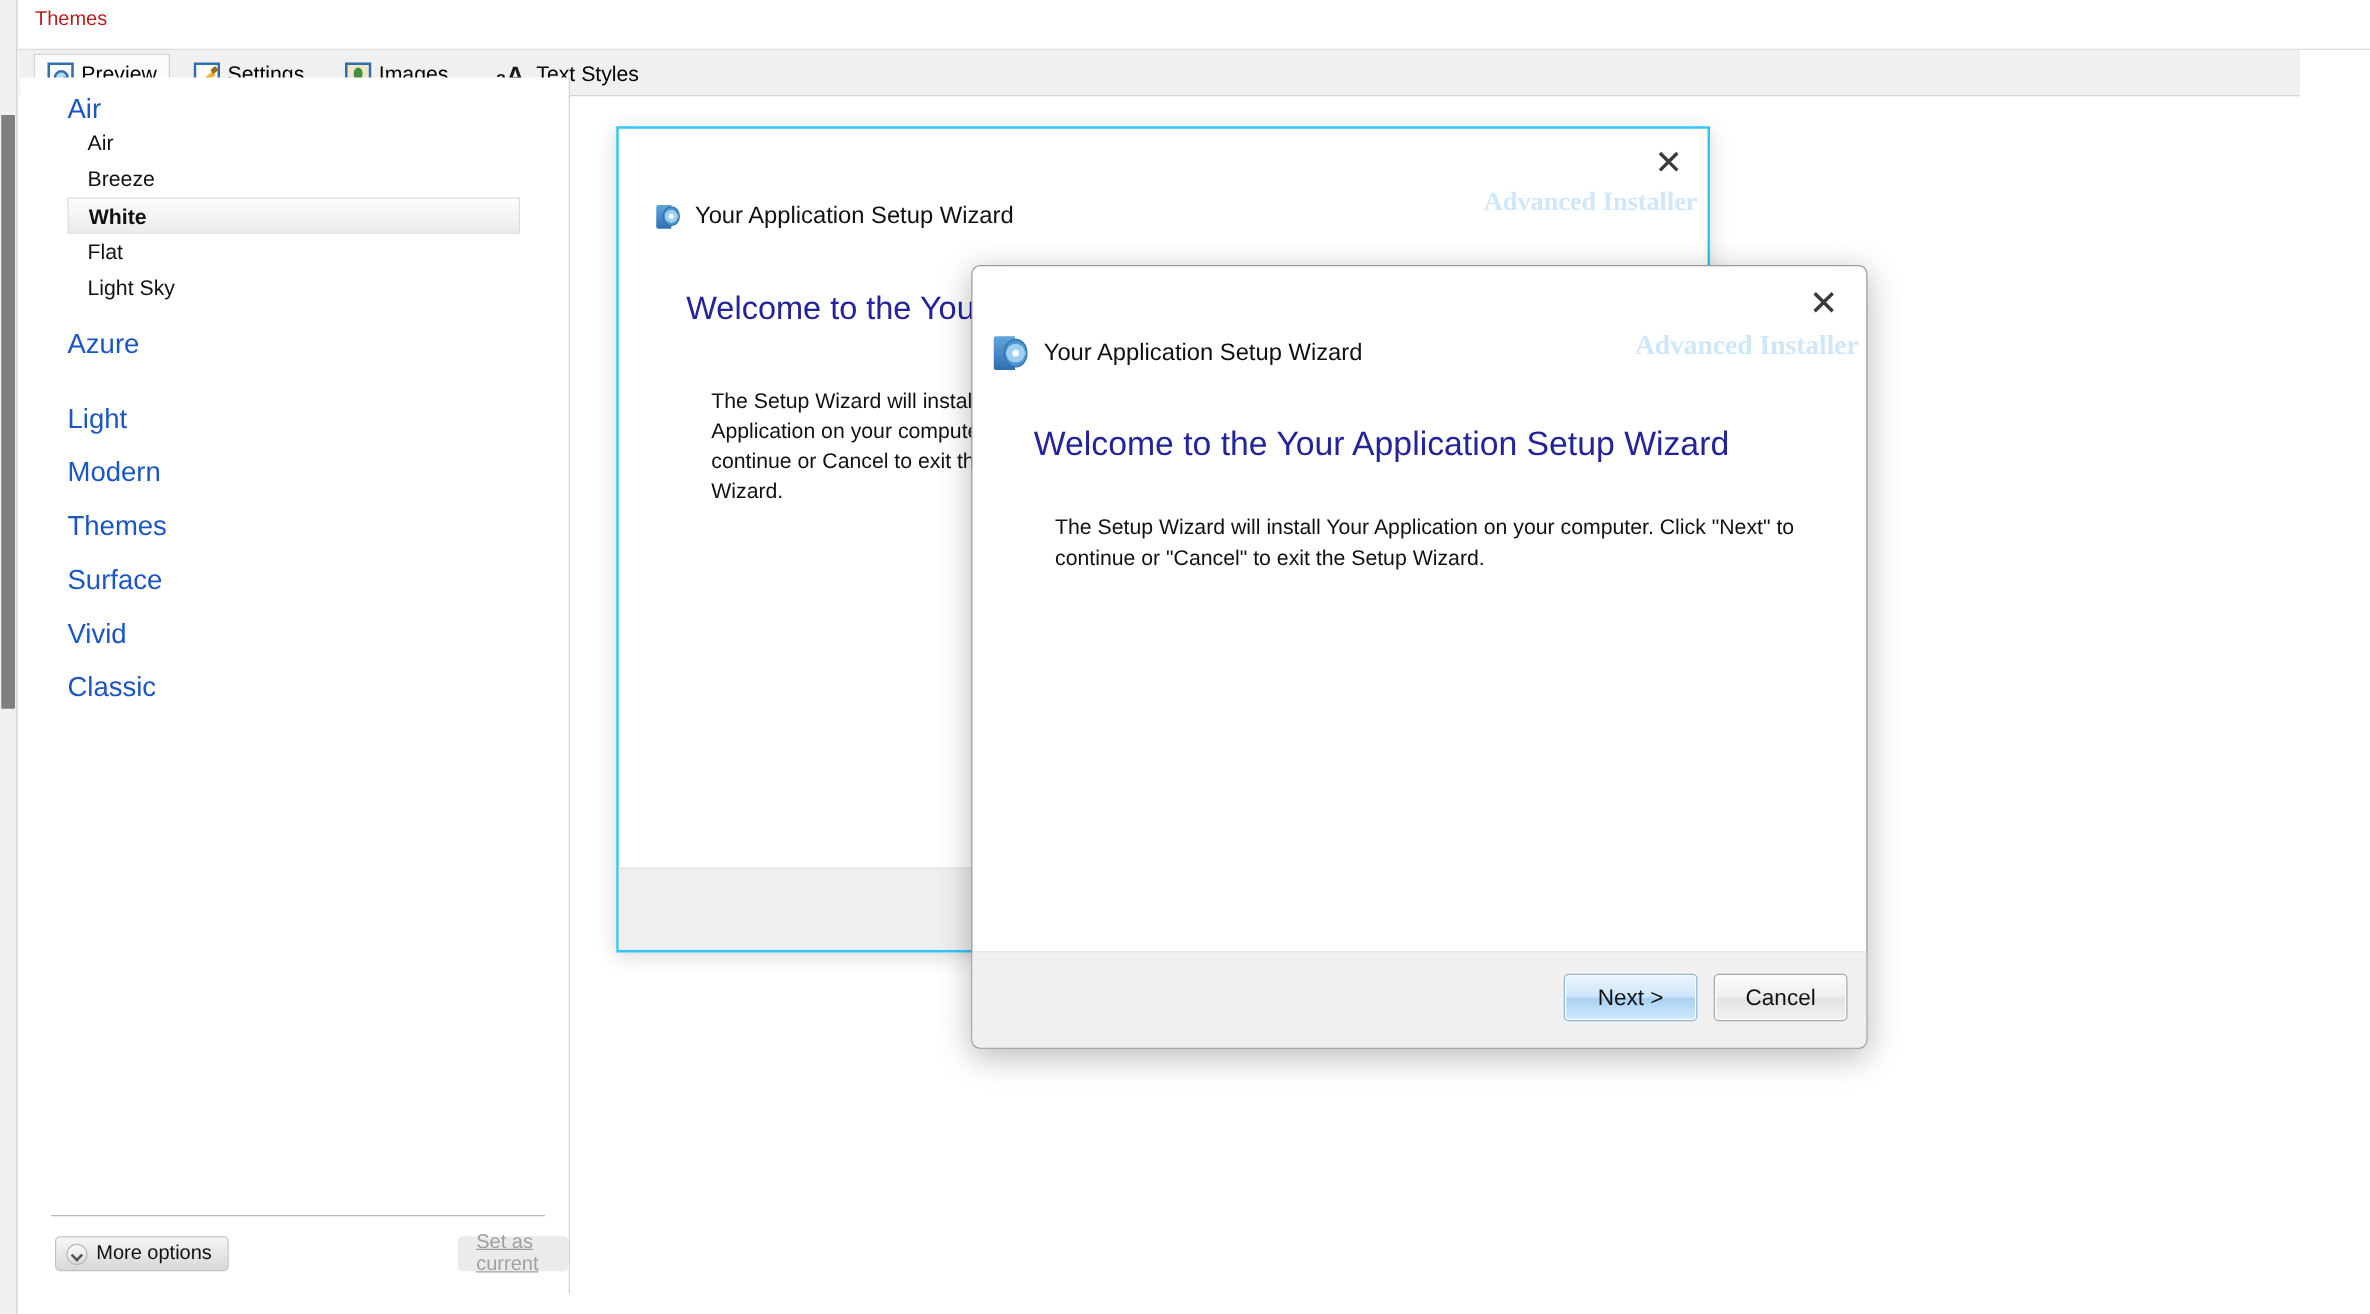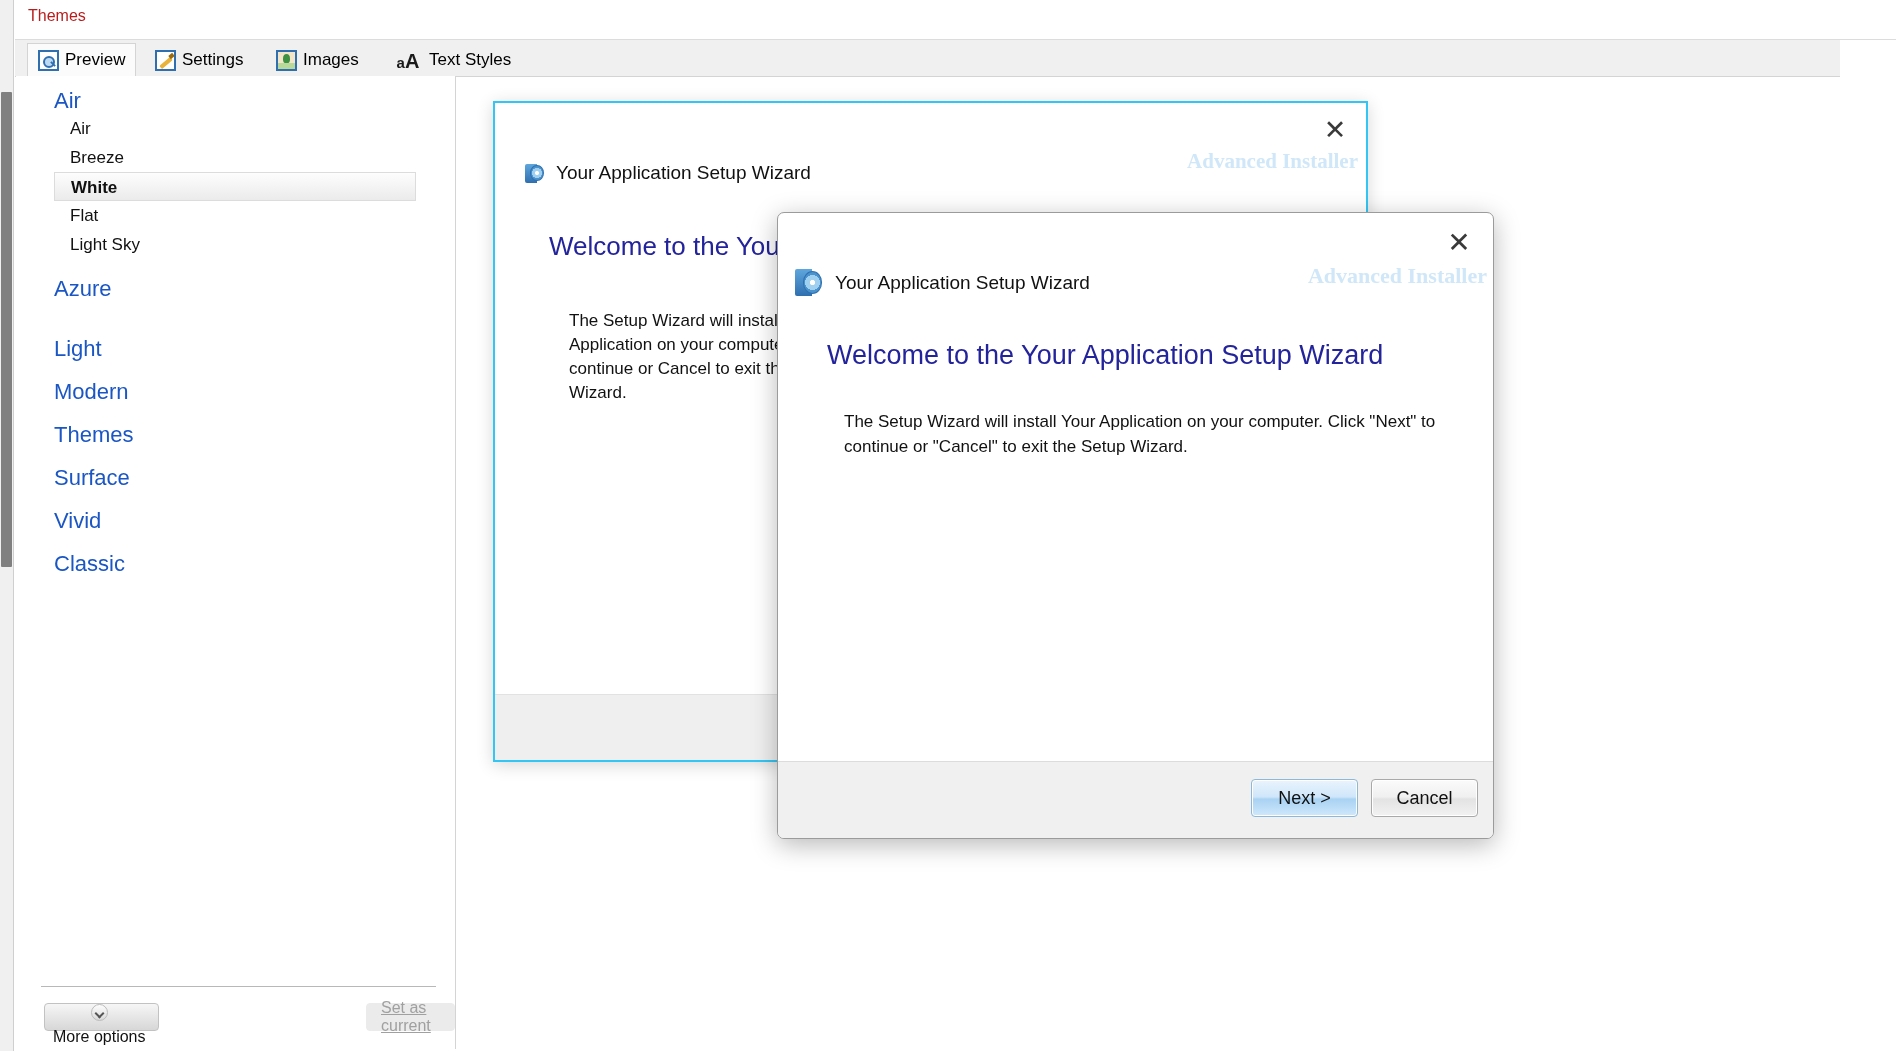--- a/index.html
+++ b/index.html
@@ -103,21 +103,21 @@
   
   .ico-text {
     display: flex; align-items: baseline; justify-content: center;
     width: 30px; font-weight: bold; color: #1a1a1a;
   }
   .ico-text .sm { font-size: 15px; }
   .ico-text .lg { font-size: 20px; }
 
   
   #theme-panel {
-    position: absolute; left: 16px; top: 76px;
+    position: absolute; left: 16px; top: 62px;
     width: 440px; height: 973px;
     background: #ffffff;
     border-right: 1px solid #d4d4d4;
   }
   #theme-list {
     position: absolute; left: 0; top: 0;
     width: 440px; height: 890px;
     overflow: hidden;
   }
   .cat {
@@ -151,21 +151,21 @@
   #panel-footer {
     position: absolute; left: 0; bottom: 0;
     width: 439px; height: 58px;
   }
   #more-options-button {
     position: absolute; left: 28px; top: 12px;
     height: 28px; padding: 0 12px 0 8px;
     display: flex; align-items: center; gap: 7px;
     background: linear-gradient(to bottom, #f6f6f6 0%, #d7d7d7 100%);
     border: 1px solid #c2c2c2; border-radius: 4px;
-    font-size: 16px; color: #111; cursor: pointer; flex-direction: column;
+    font-size: 16px; color: #111; cursor: pointer;
   }
   .chevron-circle {
     width: 17px; height: 17px; border-radius: 50%;
     background: linear-gradient(to bottom, #fdfdfd, #dadada);
     border: 1px solid #bbb;
     position: relative; flex: 0 0 auto;
   }
   .chevron-circle::after {
     content: ""; position: absolute; left: 4px; top: 5px;
     width: 5px; height: 5px;

